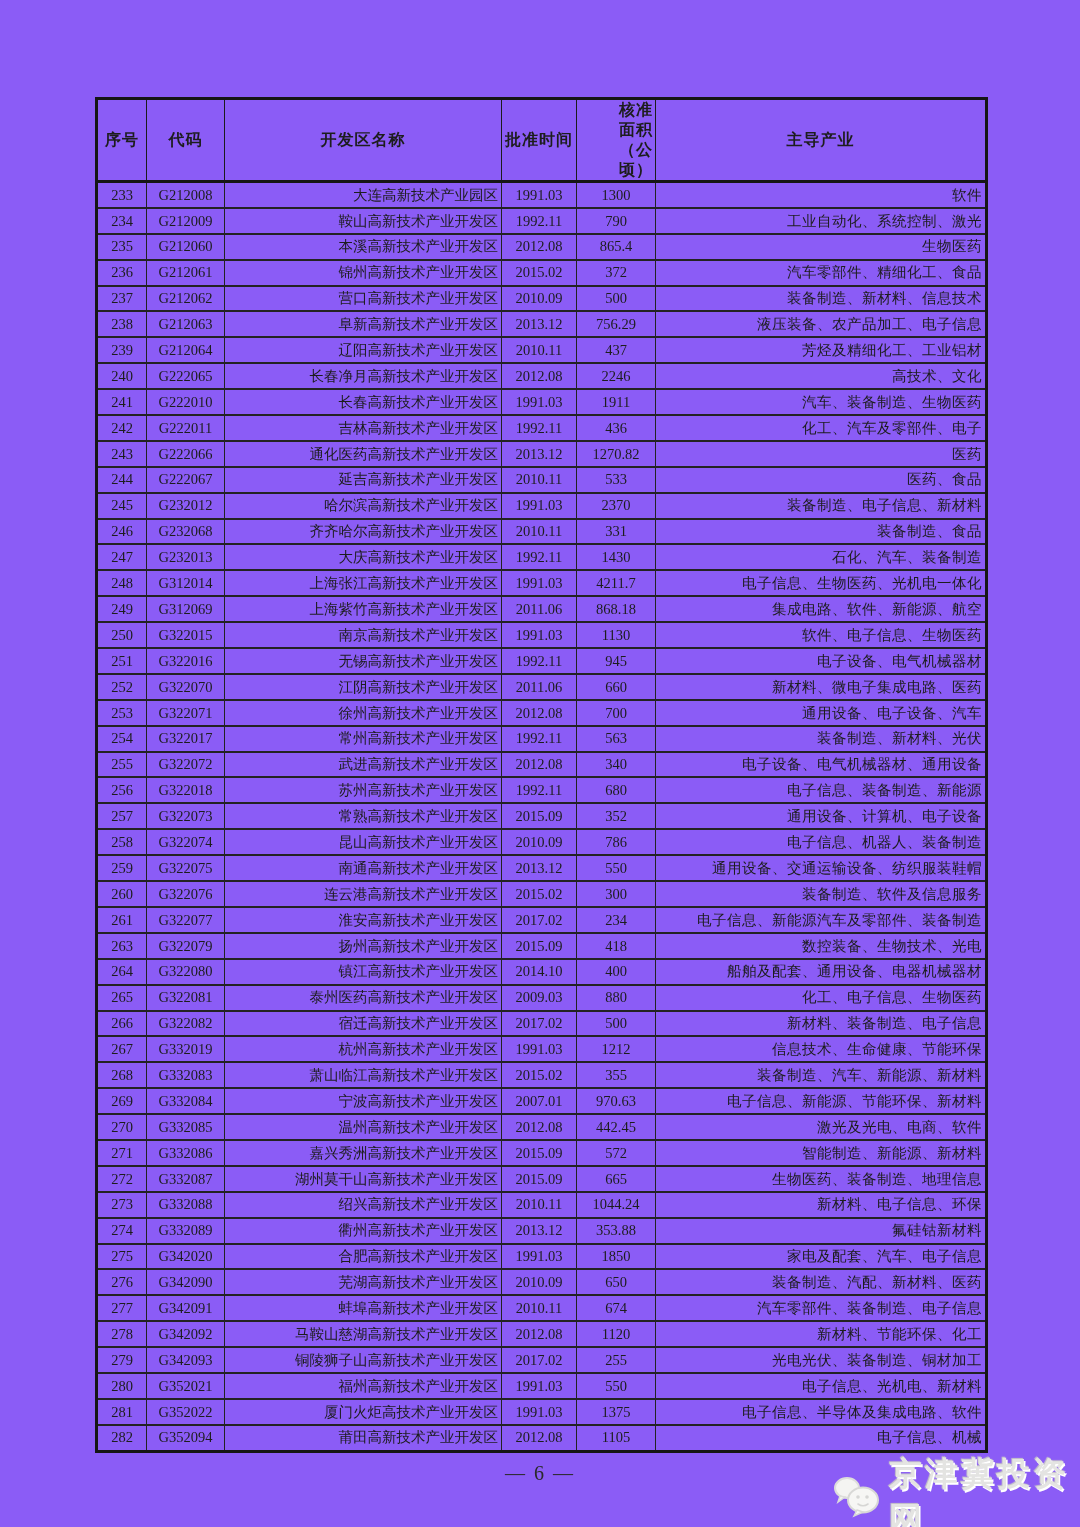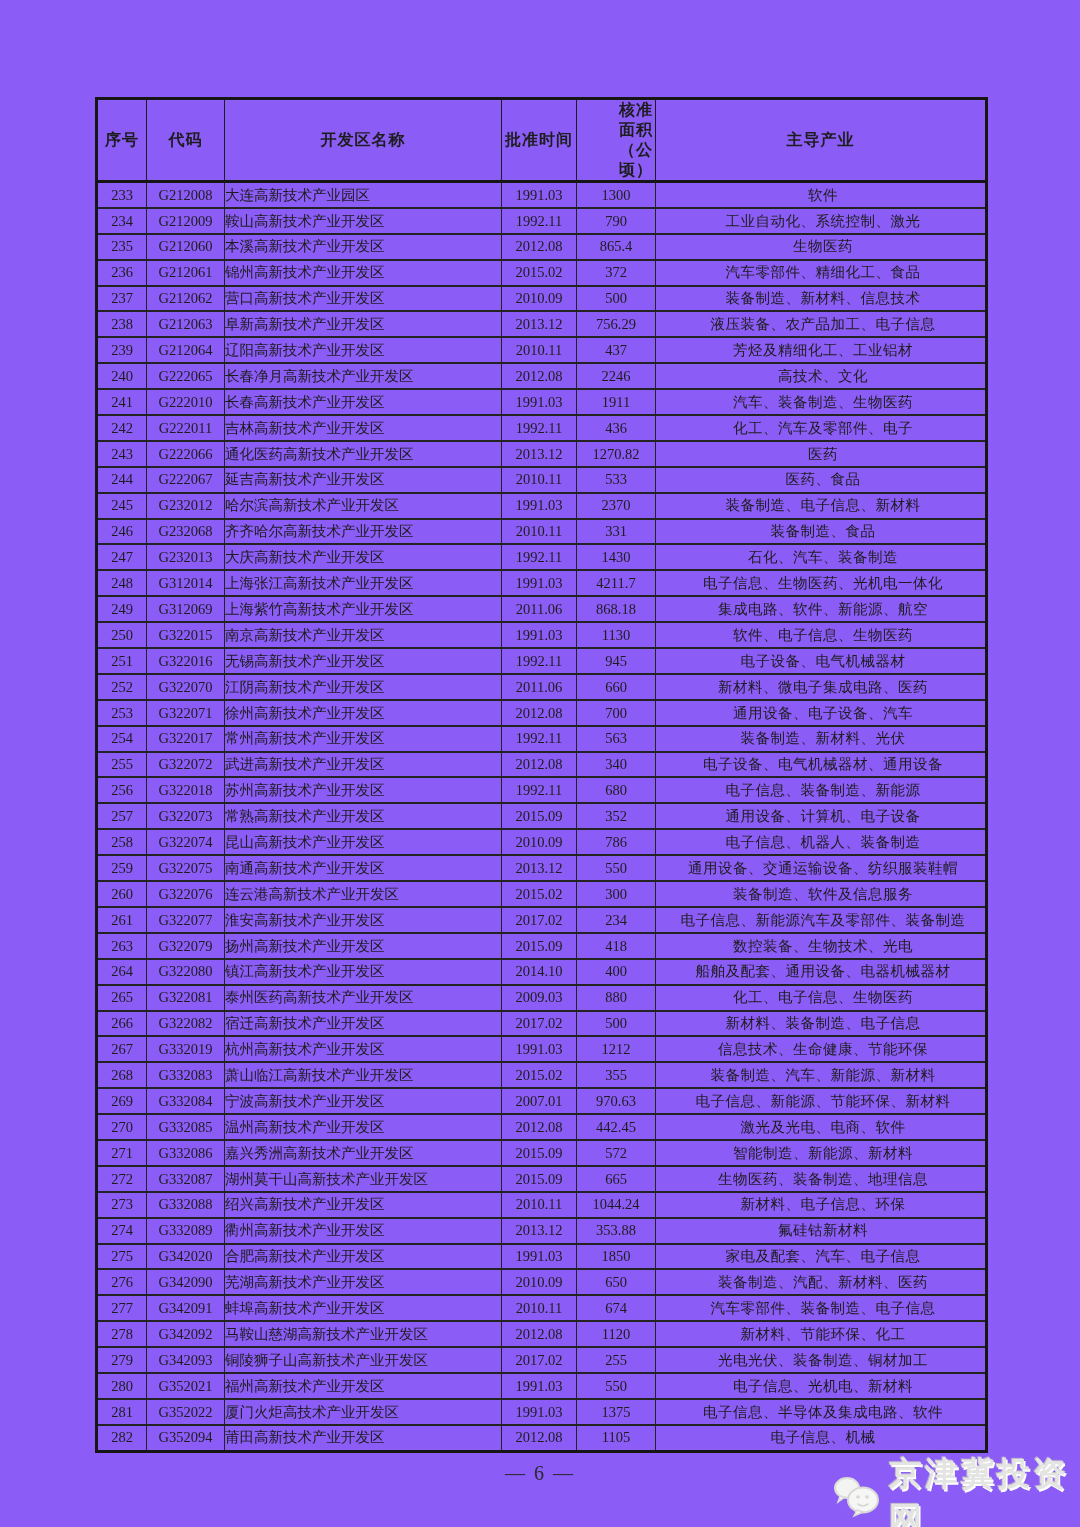--- a/index.html
+++ b/index.html
@@ -30,22 +30,22 @@
     border:1px solid #232323;
     border-top:2px solid #232323;
     height:23.9px;
     font-size:14.5px;
     vertical-align:middle;
     padding:0 3px;
     white-space:nowrap;overflow:hidden;
     line-height:1;
   }
   .zones-table td.c-center{text-align:center;}
-  .zones-table td.c-left{text-align:left;padding-left:0;}
-  .zones-table td.c-industry{text-align:center;padding-left:8px;letter-spacing:.5px;}
+  .zones-table td.c-left{text-align:right;padding-left:13px;}
+  .zones-table td.c-industry{text-align:right;padding-left:8px;letter-spacing:.5px;}
   .area-head-line{display:block;margin-left:40px;}
   .page-footer{
     position:absolute;left:0;right:0;top:1462px;
     text-align:center;
     font-size:20px;color:#2a2a2a;
     letter-spacing:2px;
   }
   .watermark{
     position:absolute;left:833px;top:1452px;
     display:flex;align-items:center;gap:8px;

